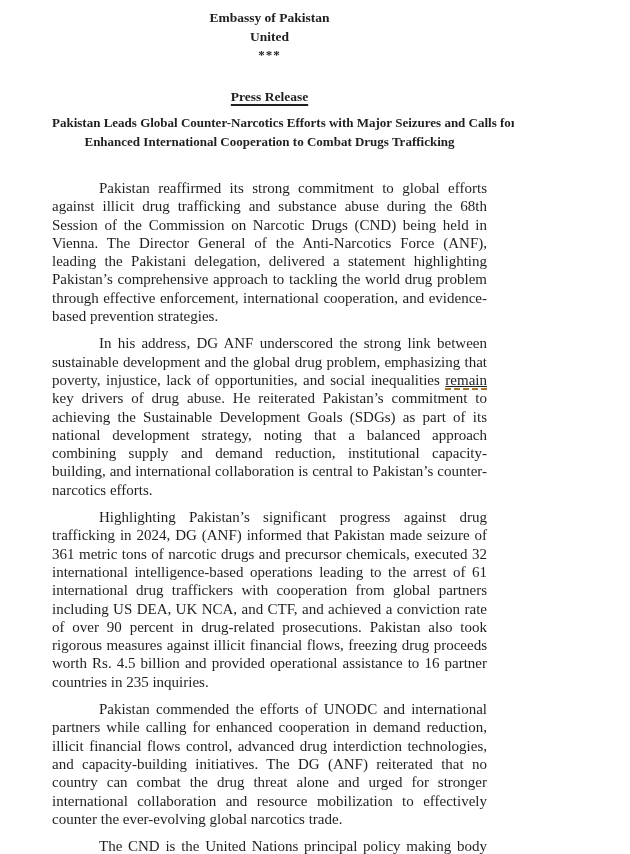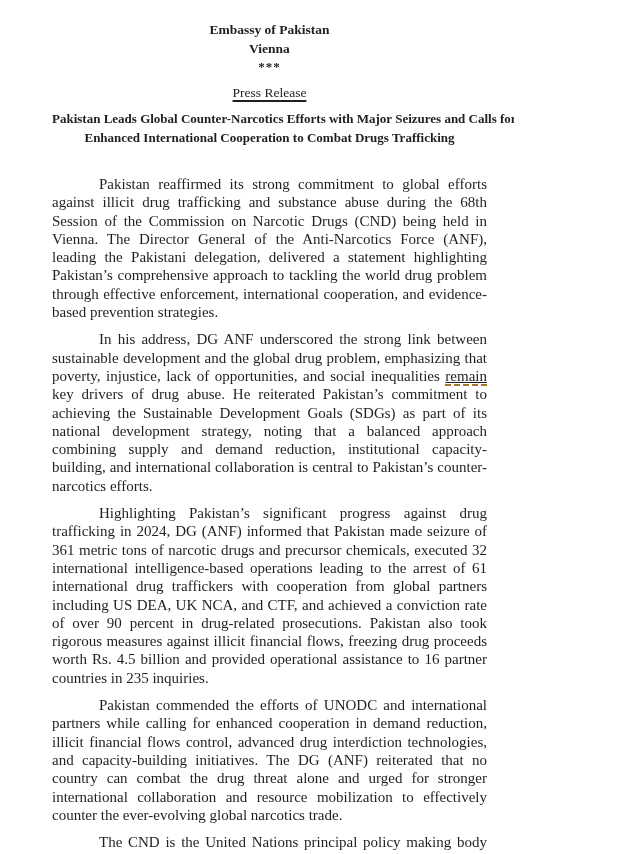--- a/index.html
+++ b/index.html
@@ -6,39 +6,39 @@
     margin: 0;
     padding: 0;
     background: #ffffff;
   }
   .page {
     position: relative;
     width: 514px;
     height: 854px;
     background: #ffffff;
     box-sizing: border-box;
-    padding: 20px 27px 0 52px;
+    padding: 8px 27px 0 52px;
     font-family: "Liberation Serif", "DejaVu Serif", serif;
     color: #1f1f1f;
     overflow: hidden;
   }
   .doc-header {
     text-align: center;
     font-weight: bold;
     font-size: 13.5px;
     line-height: 19px;
   }
   .doc-header .stars {
     font-size: 13px;
     line-height: 17px;
     letter-spacing: 1px;
   }
   .press-release {
-    margin-top: 8px;
-    font-weight: normal;
+    margin-top: 24px;
+    font-weight: bold;
     font-size: 13.5px;
     text-decoration: underline;
     text-underline-offset: 3px;
     text-decoration-thickness: 1.5px;
   }
   .doc-title {
     margin-top: 8px;
     text-align: center;
     font-weight: bold;
     font-size: 13px;
@@ -74,21 +74,21 @@
     margin-top: 6px;
   }
 </style>
 </head>
 <body>
 
 <div class="page">
 
   <div class="doc-header">
     <div>Embassy of Pakistan</div>
-    <div>Vienna</div>
+    <div>United</div>
     <div class="stars">***</div>
     <div class="press-release">Press Release</div>
   </div>
 
   <div class="doc-title">
     <div>Pakistan Leads Global Counter-Narcotics Efforts with Major Seizures and Calls for</div>
     <div>Enhanced International Cooperation to Combat Drugs Trafficking</div>
   </div>
 
   <div class="doc-body">

